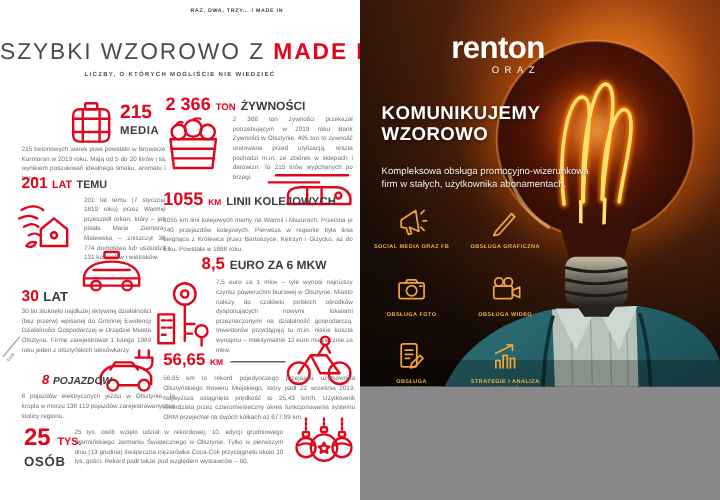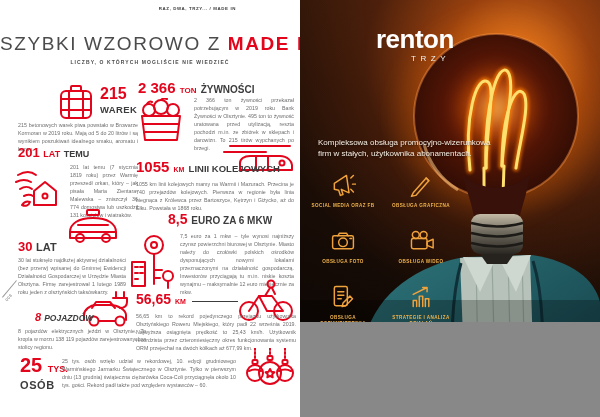--- a/index.html
+++ b/index.html
@@ -106,21 +106,21 @@
 
     <span class="icon-red i-warki">
       <svg viewBox="0 0 40 40">
           <rect x="15" y="3" width="10" height="5" rx="1"></rect>
           <rect x="5" y="8" width="30" height="27" rx="5"></rect>
           <path d="M5 16h30M5 27h30M13 8v27M27 8v27"></path>
         </svg>
     </span>
     <div class="stat stat-head h-warki">
       <span class="num">215</span>
-      <span class="unit-dark">WAREK</span>
+      <span class="unit-dark">MEDIA</span>
     </div>
     <div class="body-txt b-warki">215 betonowych warek piwa powstało w Browarze Kormoran w 2019 roku. Mają od 5 do 20 litrów i są wynikiem poszukiwań idealnego smaku, aromatu i barwy.</div>
 
     <div class="stat stat-head h-storm">
       <span class="num">201</span>
       <span class="unit-accent">LAT</span>
       <span class="unit-dark">TEMU</span>
     </div>
     <span class="icon-red i-storm">
       <svg viewBox="0 0 48 48">
@@ -313,23 +313,27 @@
       <path d="M162 174 C170 200 172 206 174 216 L220 216 C222 206 226 198 230 174 C212 192 180 192 162 174 Z" fill="#38110a"></path>
       <rect x="171" y="214" width="52" height="40" rx="9" fill="url(#metal)"></rect>
       <path d="M171 223 q26 7 52 0 M171 233 q26 7 52 0 M171 243 q26 7 52 0" stroke="#1d1b17" stroke-width="2.6" fill="none"></path>
       <path d="M180 254 h34 l-7 10 h-20 z" fill="#26231f"></path>
 
       <rect x="0" y="300" width="300" height="117" fill="rgba(0,0,0,.25)"></rect>
     </svg>
 
     <div class="logo">
       <div class="logo-name">renton</div>
-      <div class="logo-sub">TRZY</div>
-    </div>
-
+      <div class="logo-sub">ORAZ</div>
+    </div>
+
+    <div class="ad-heading">
+      <div>KOMUNIKUJEMY</div>
+      <div>WZOROWO</div>
+    </div>
 
     <div class="ad-paragraph">Kompleksowa obsługa promocyjno-wizerunkowa firm w stałych, użytkownika abonamentach.</div>
 
     <div class="svc-grid">
       <div class="svc">
         <svg viewBox="0 0 30 30">
             <path d="M5 13v7l5 1 2 6 3-1-2-6 9 4L19 4z"></path>
             <path d="M24 7l3-3M26 14h4M24 20l3 3"></path>
           </svg>
         <div class="svc-label">SOCIAL MEDIA ORAZ FB</div>

